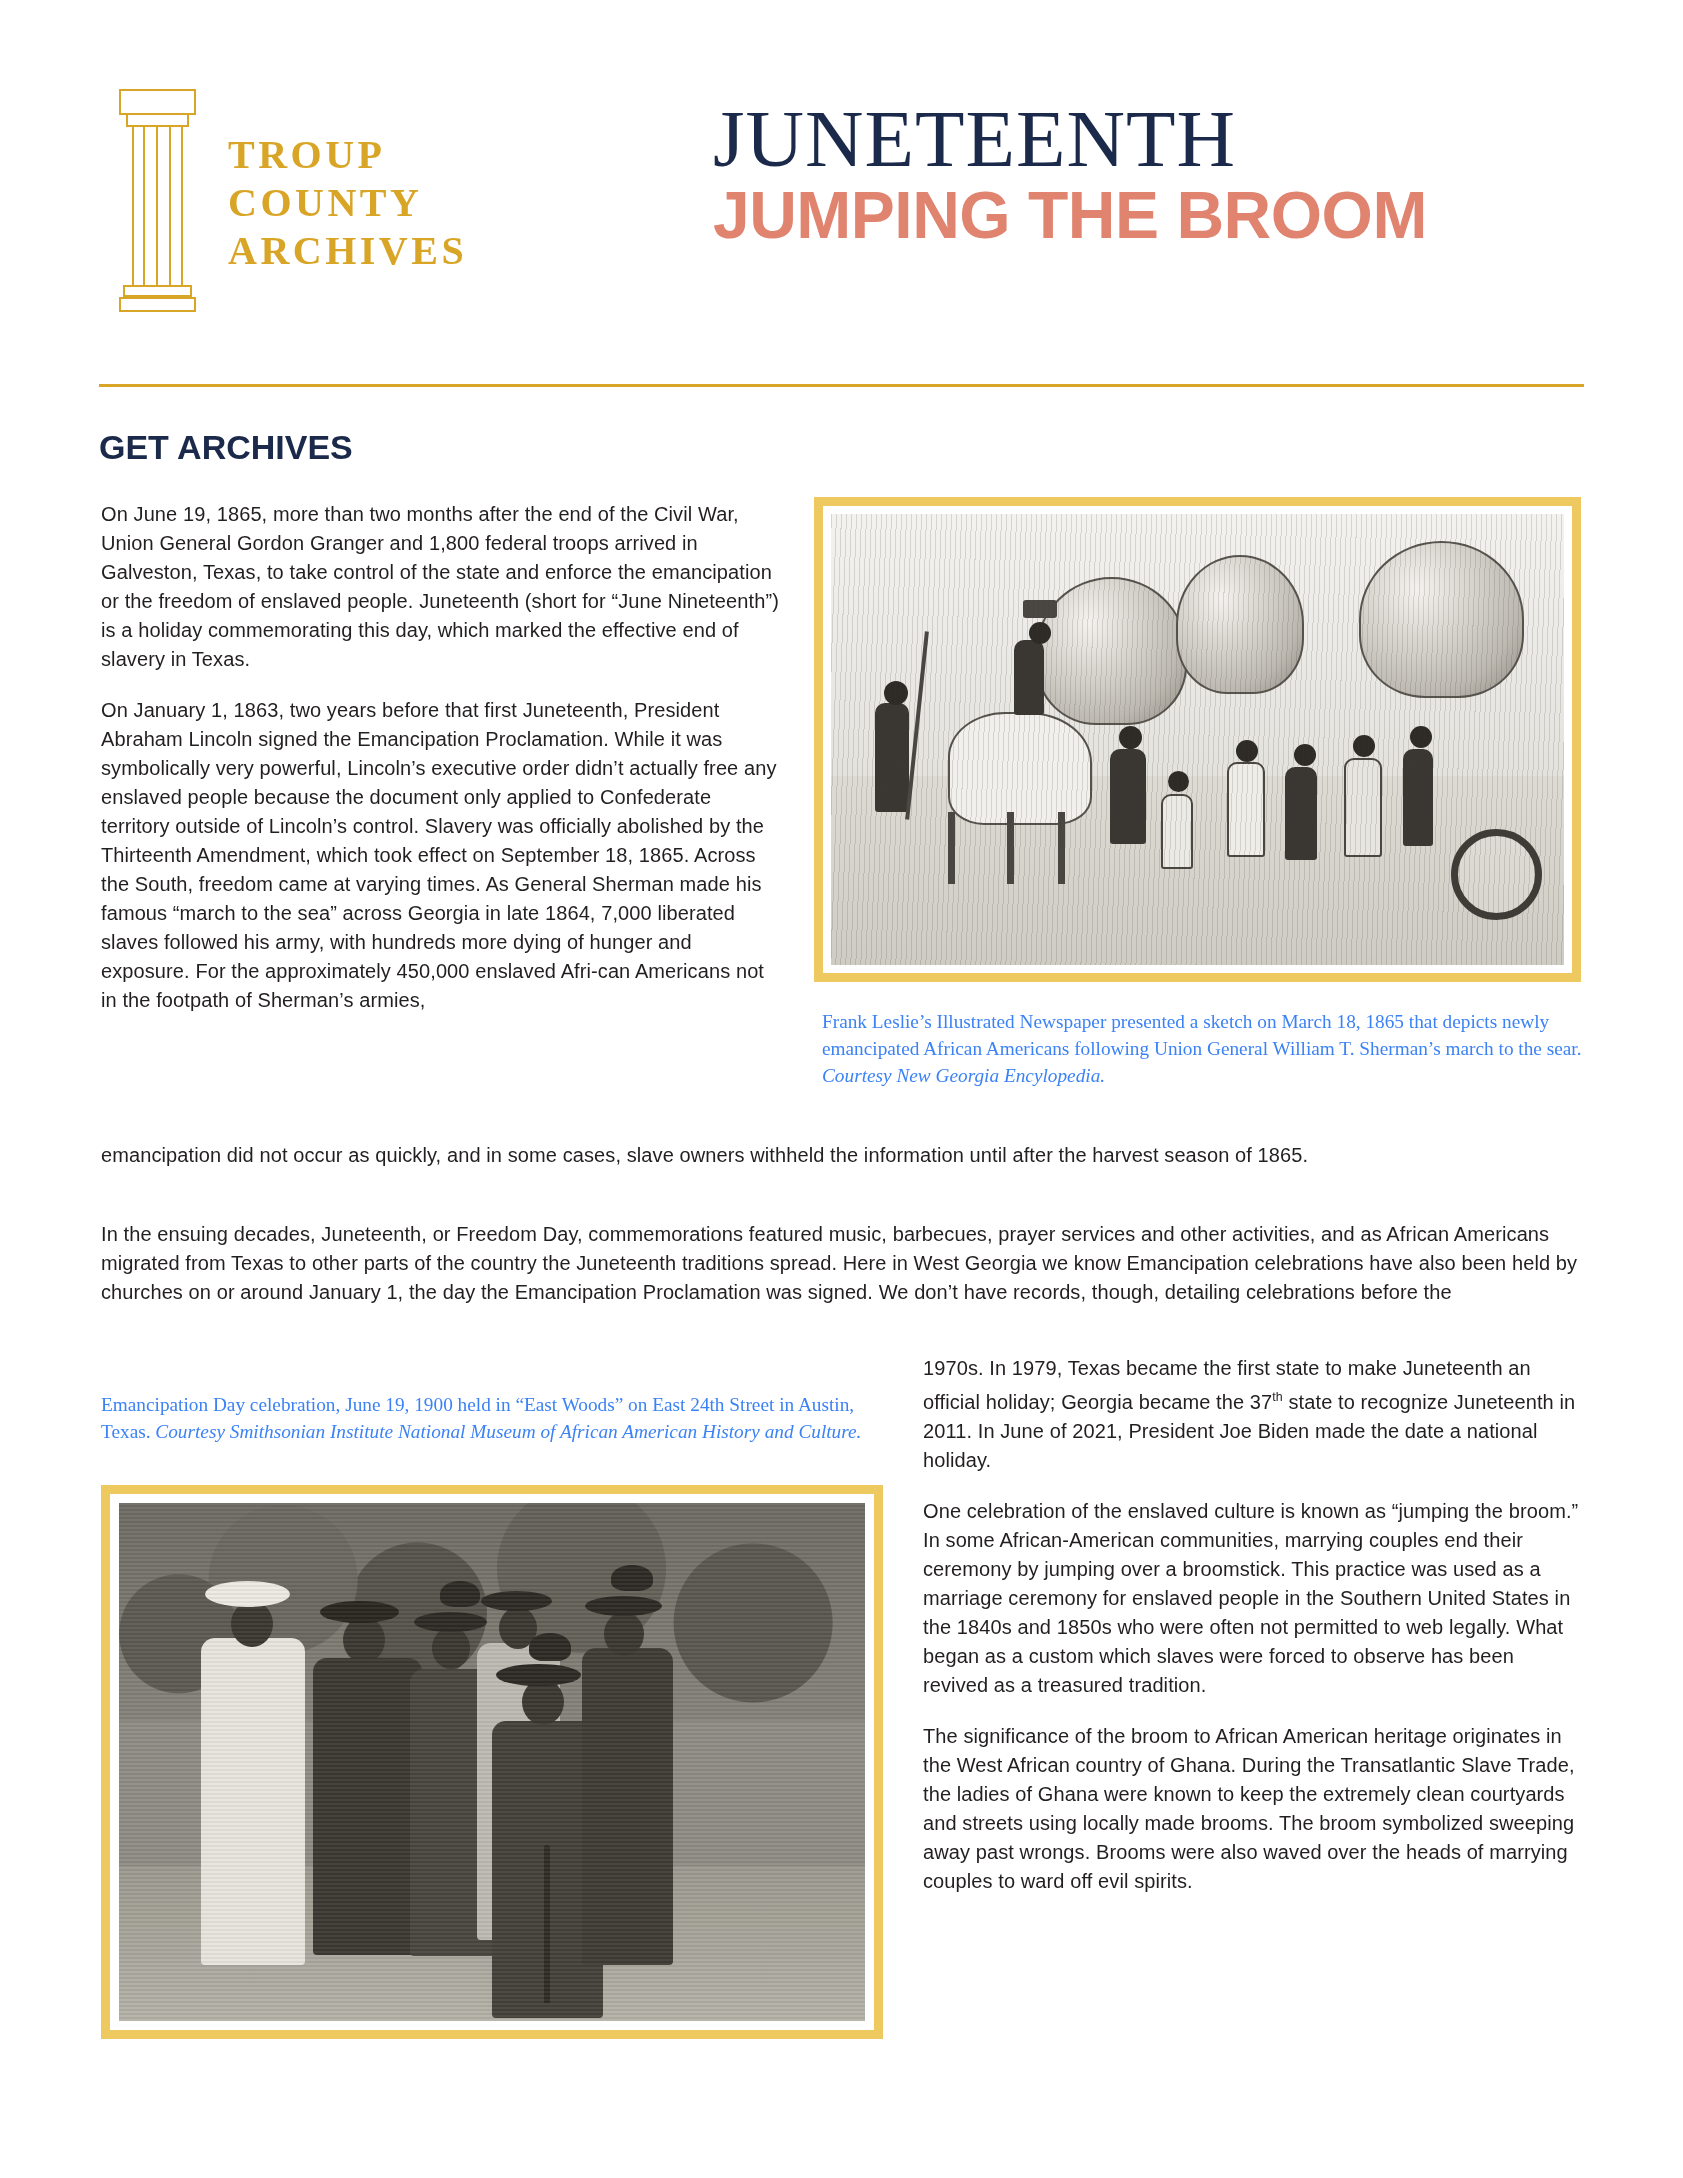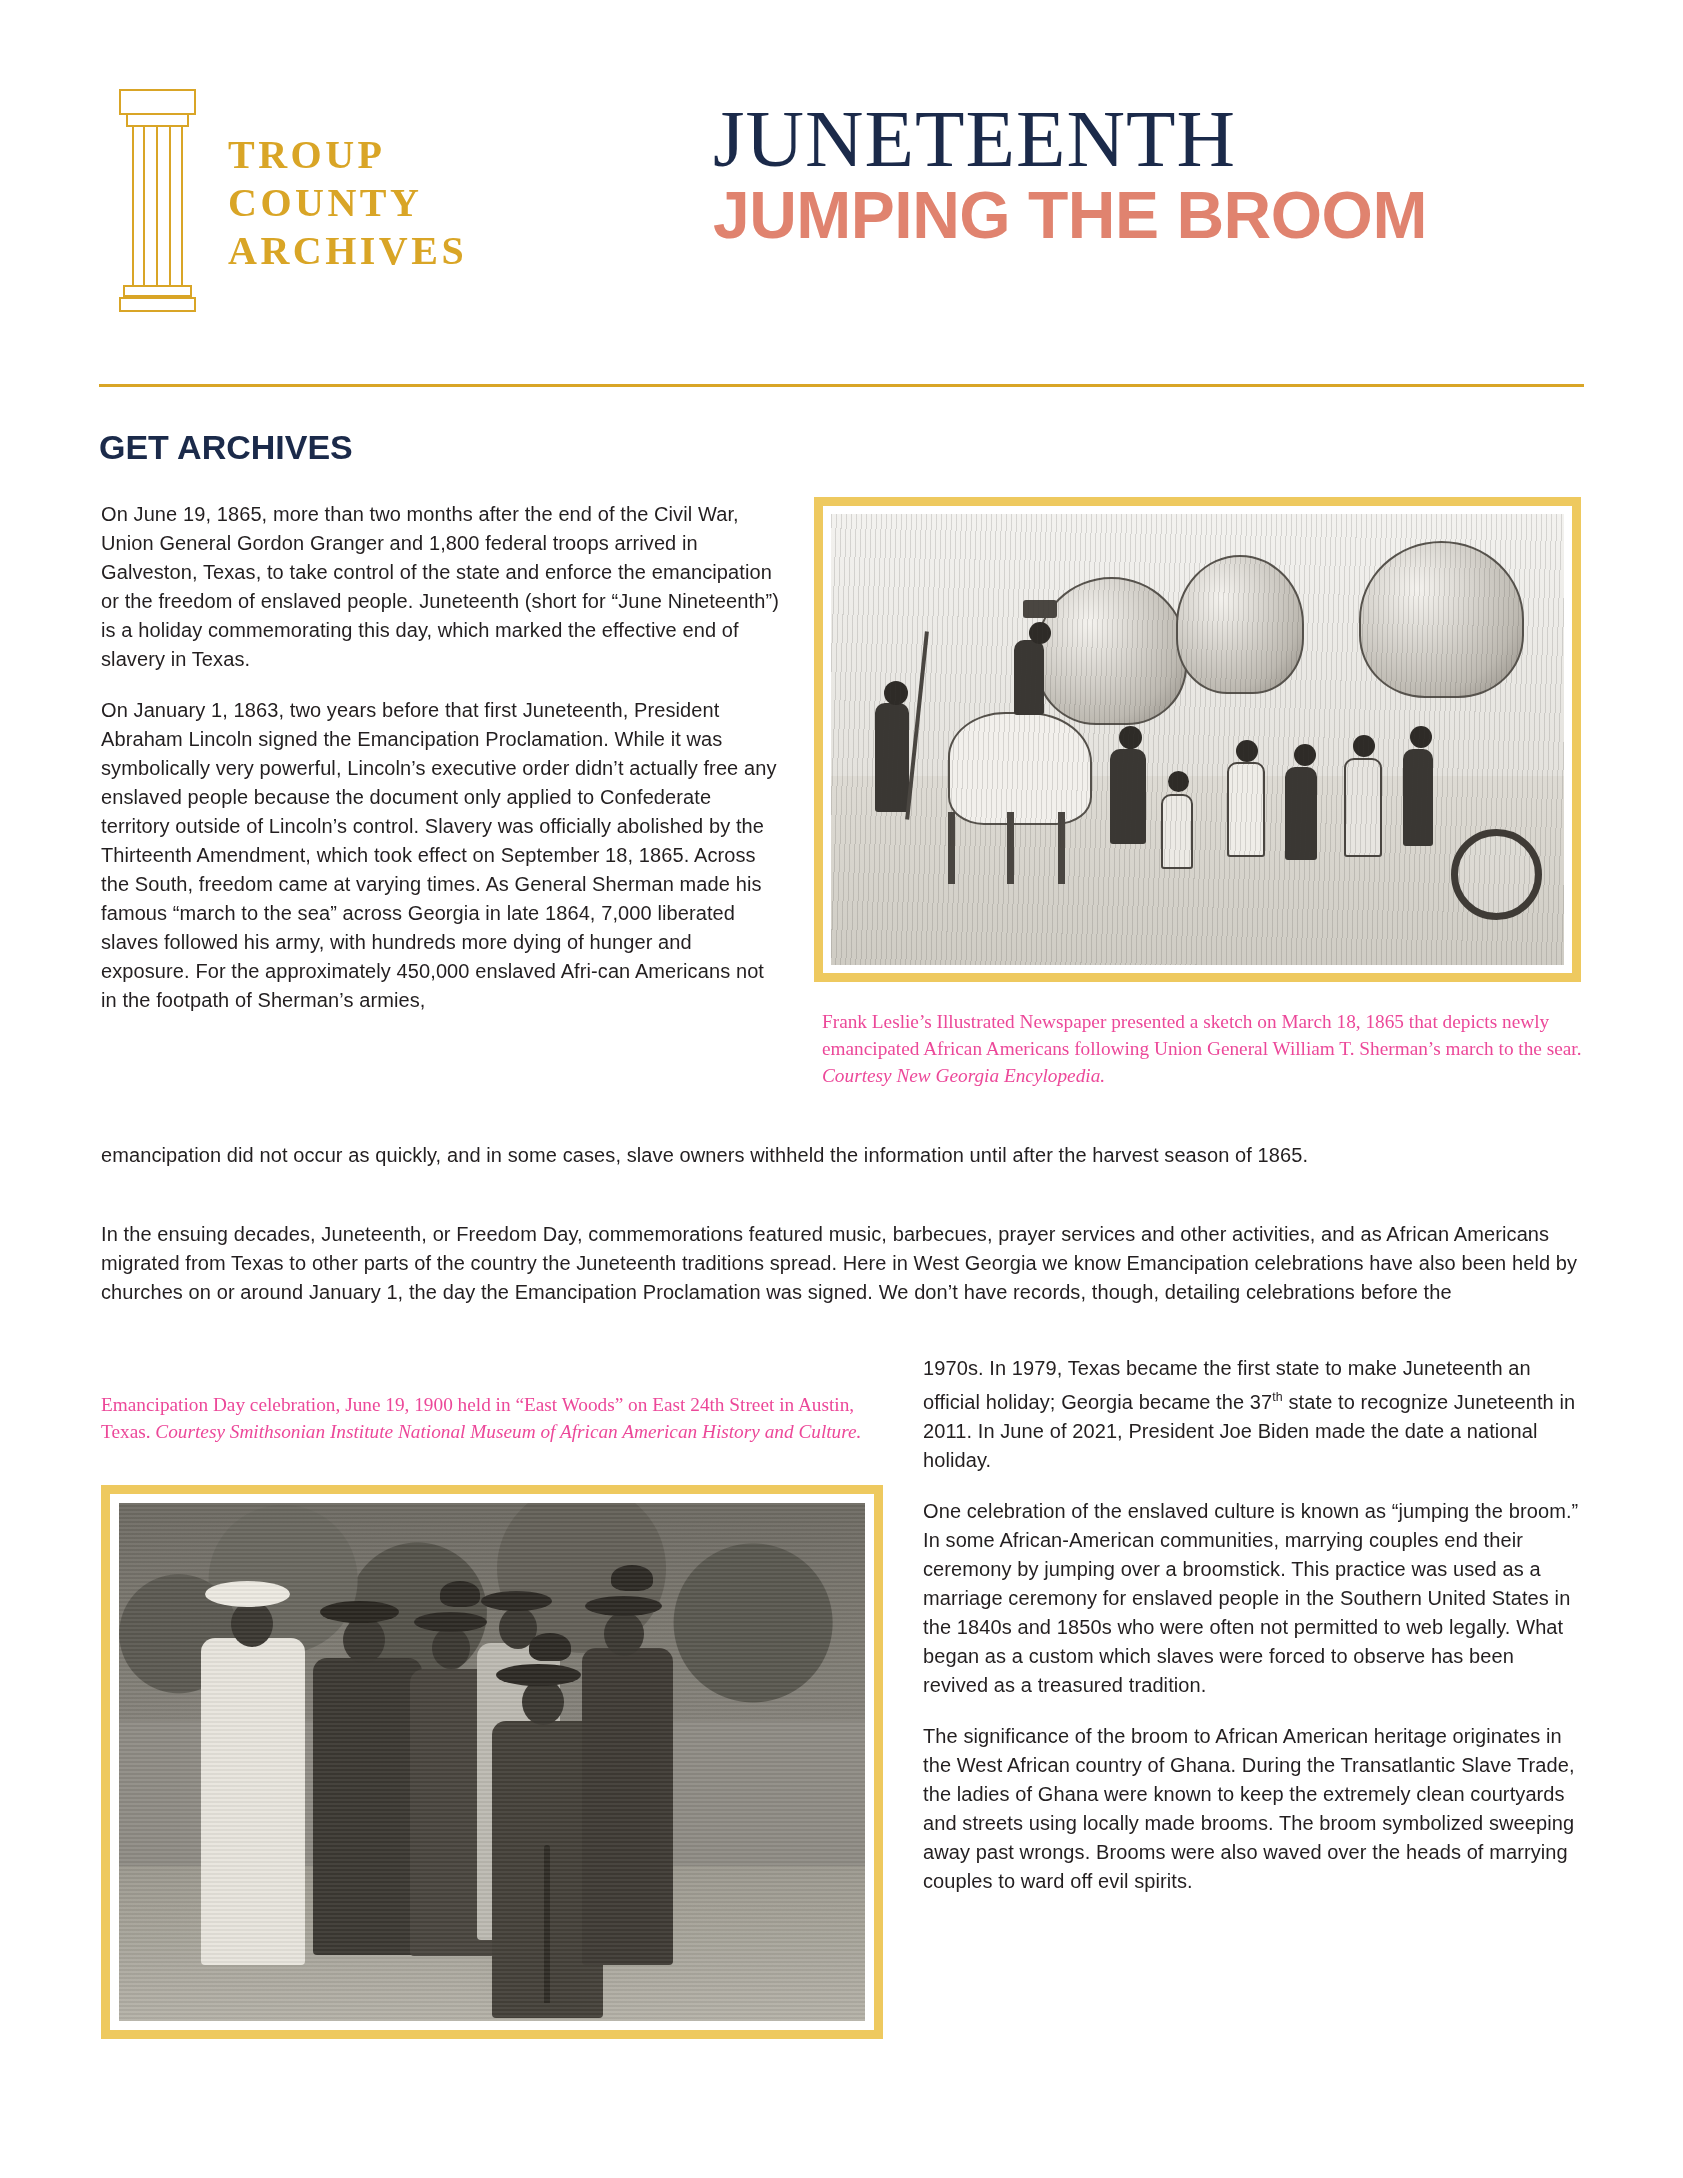--- a/index.html
+++ b/index.html
@@ -235,21 +235,21 @@
     background:#f2f0ec;
     border:2px solid #55514b;
     border-radius: 40% 45% 25% 25%;
   }
 
   .caption {
     position: absolute;
     font-family: "Liberation Serif", serif;
     font-size: 19.3px;
     line-height: 27px;
-    color: #ec4899;
+    color: #3b82f6;
   }
   .caption i { font-style: italic; }
   .cap-top {
     left: 822px;
     top: 1008px;
     width: 762px;
   }
 
   
   .cap-bottom {

